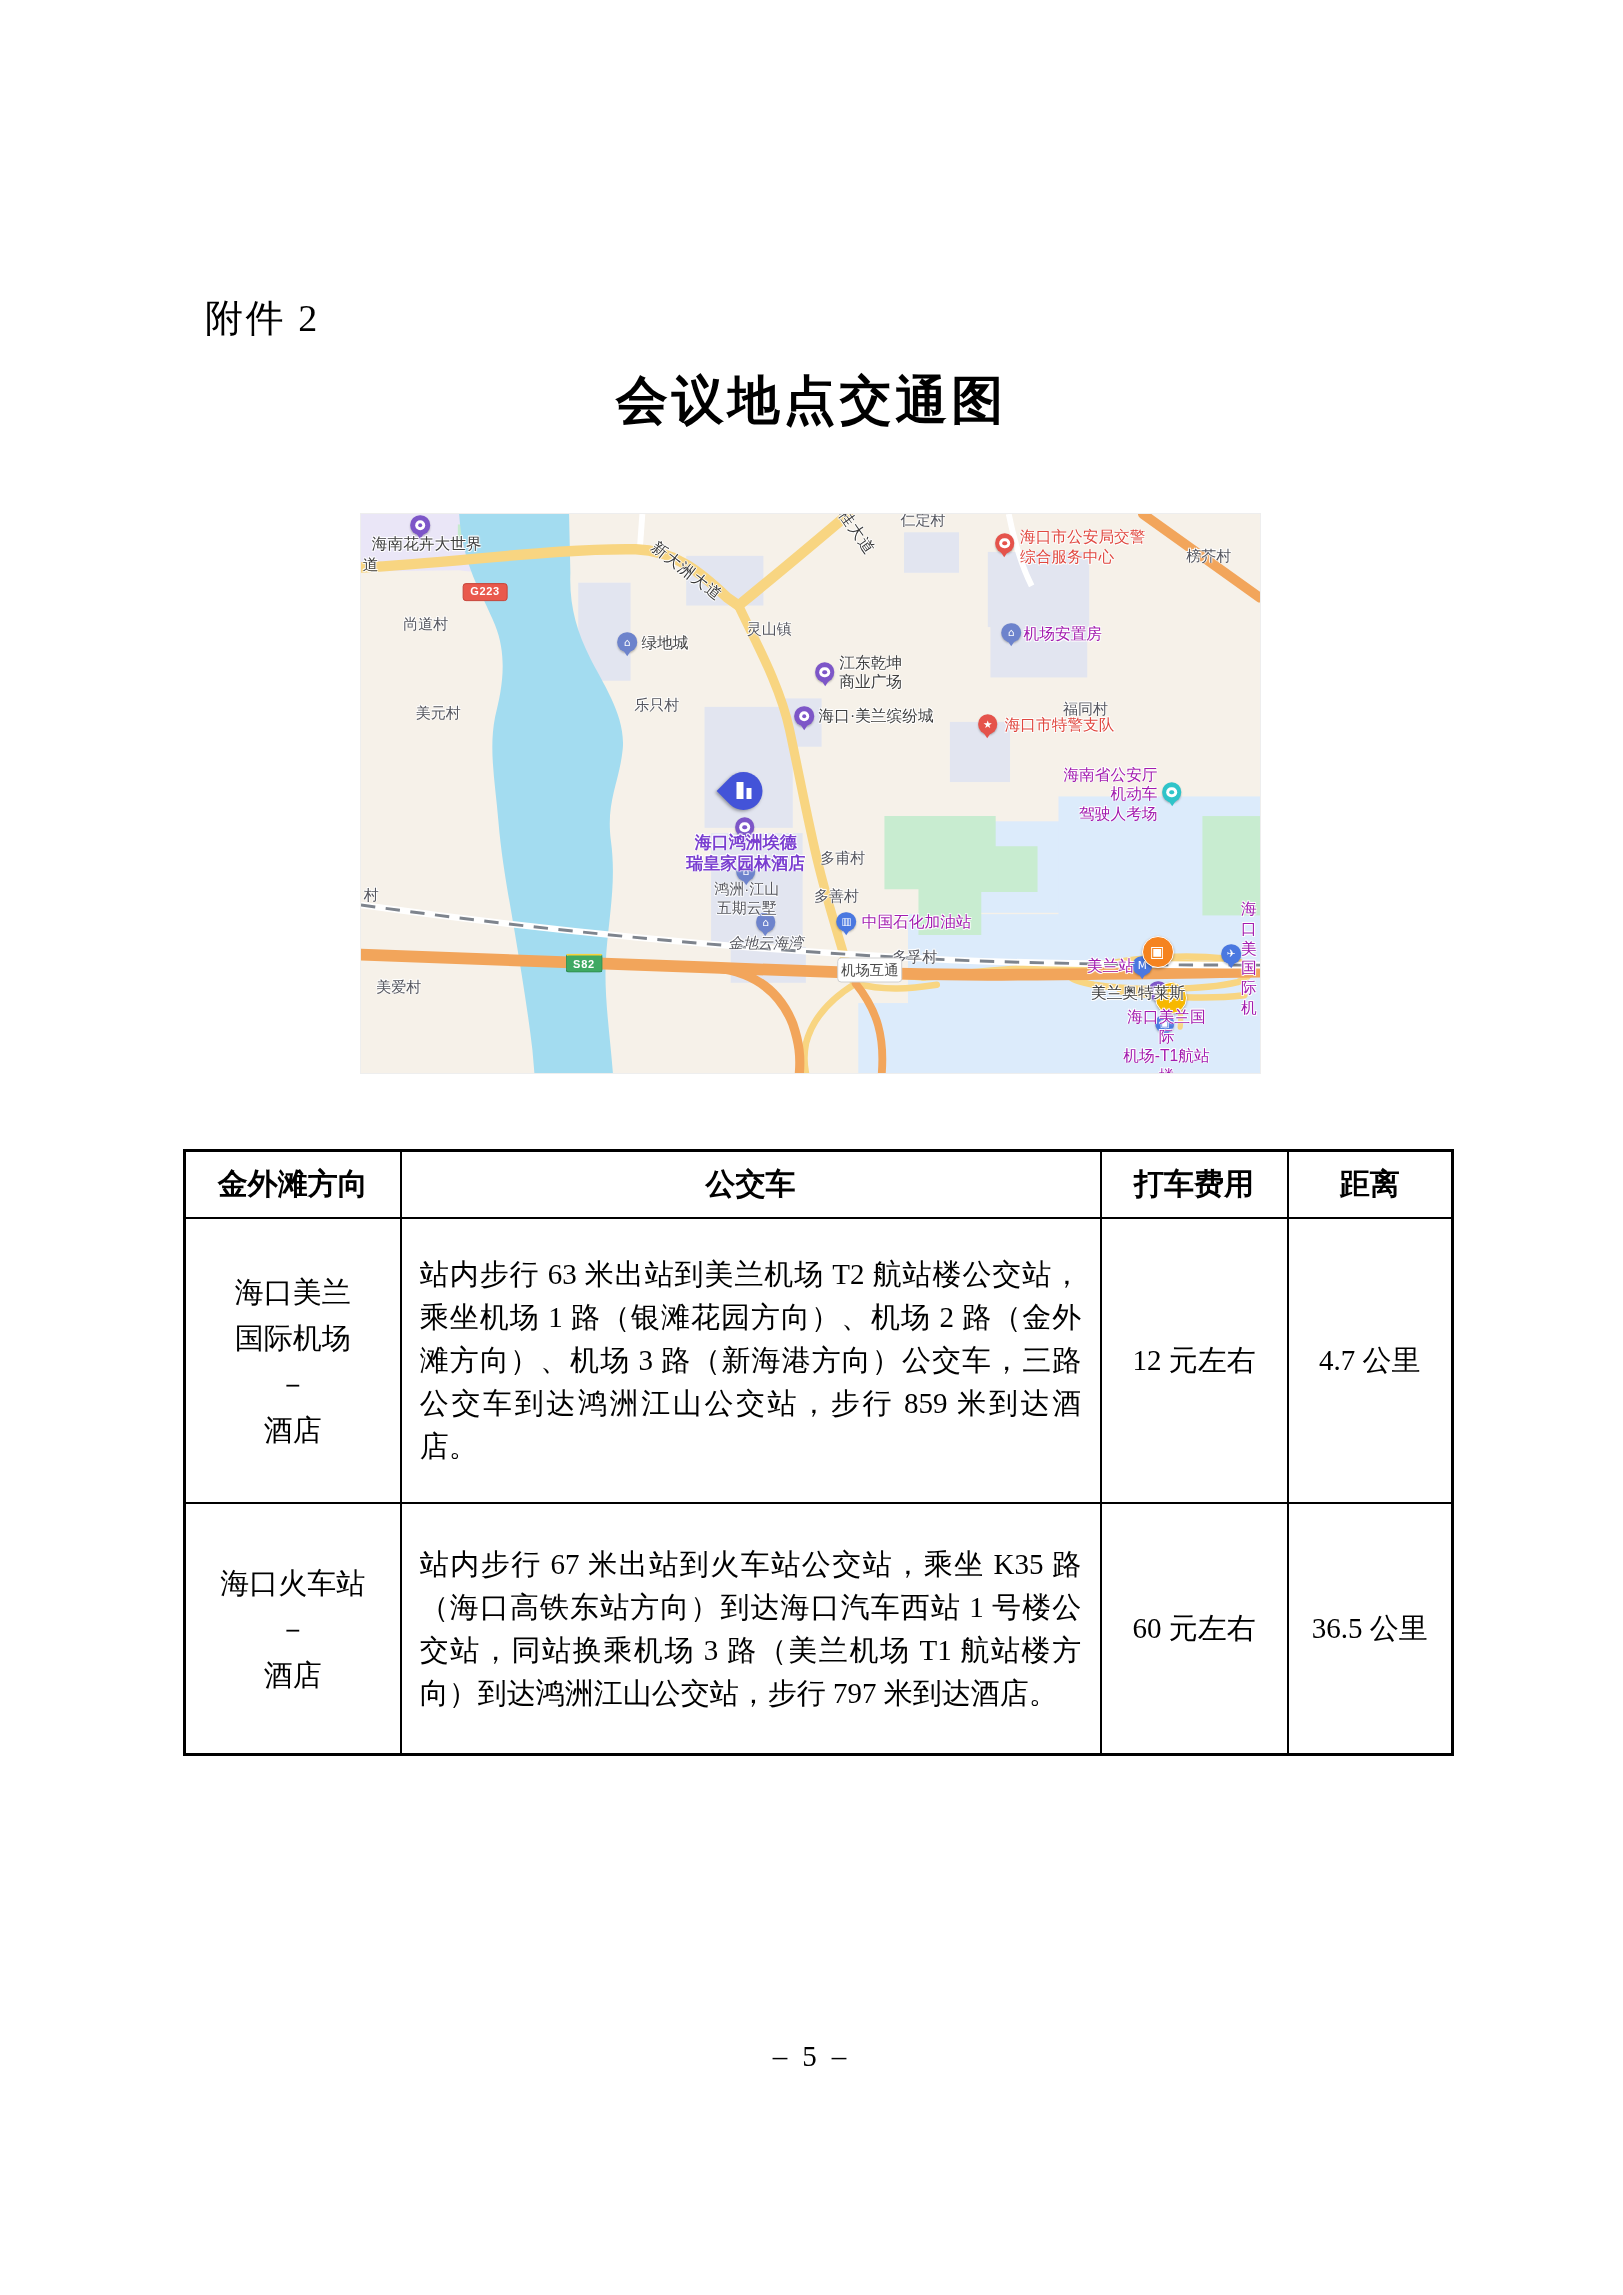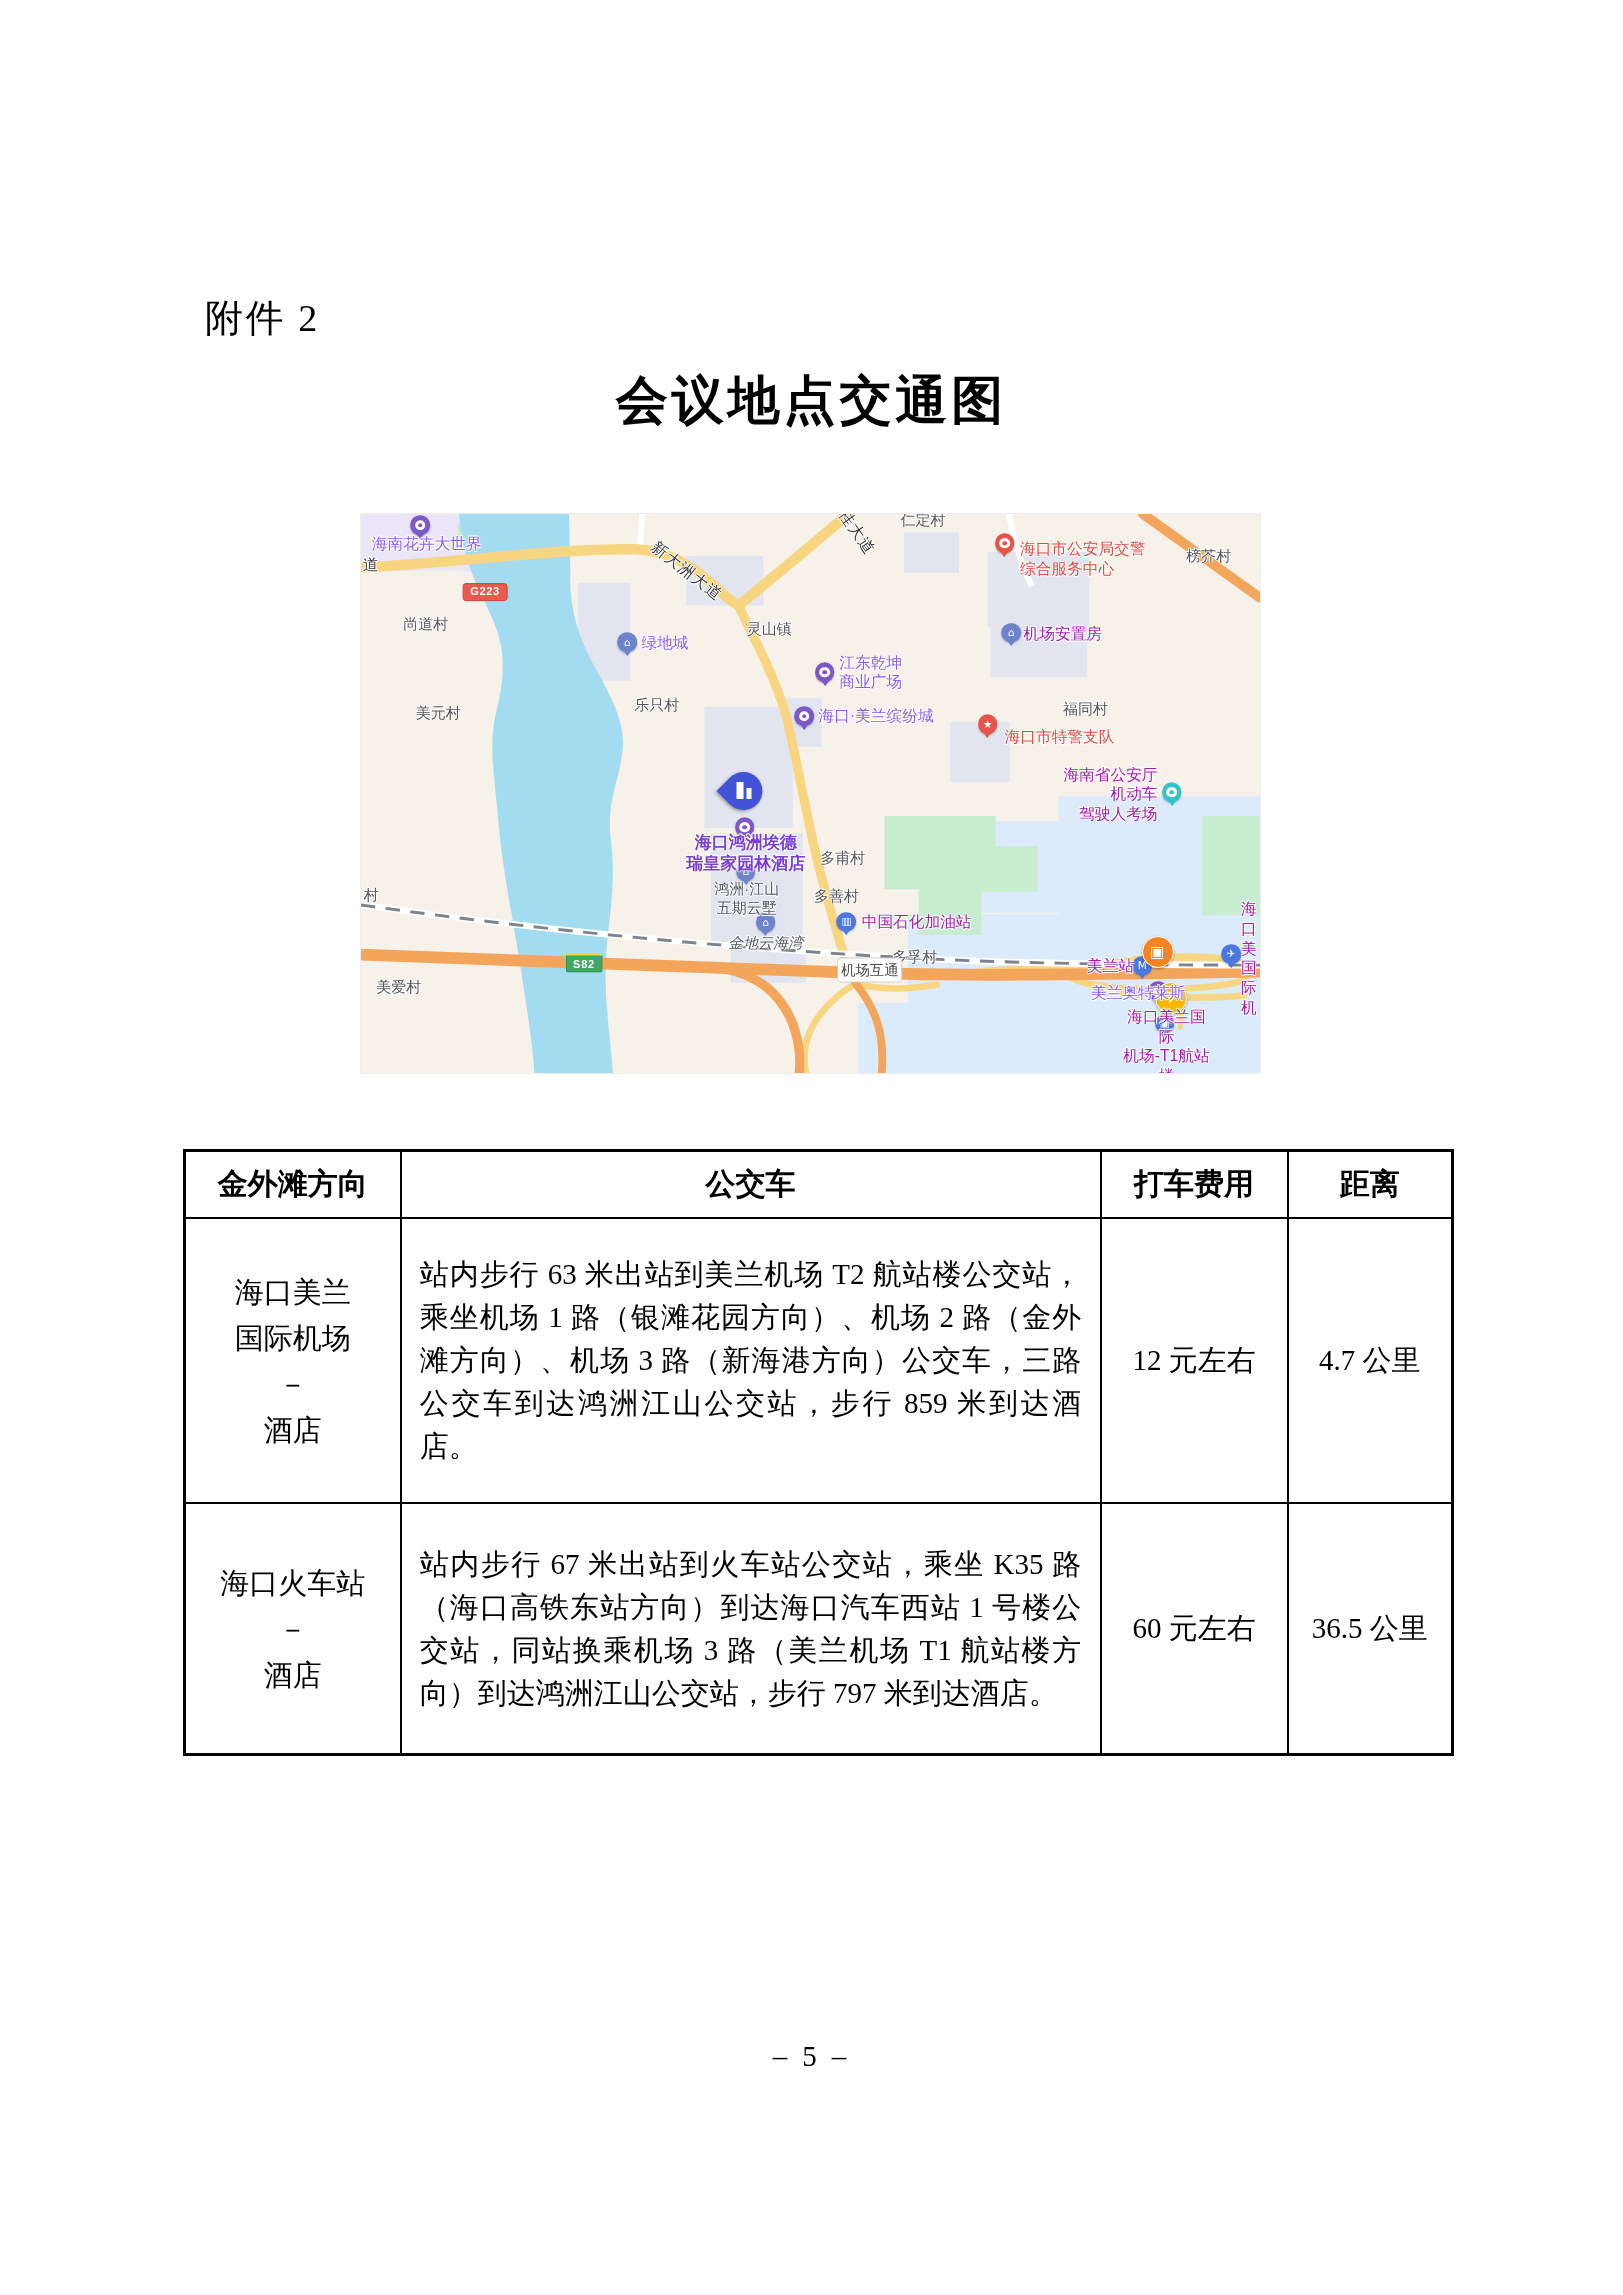--- a/index.html
+++ b/index.html
@@ -28,23 +28,23 @@
   }
   .map svg{position:absolute;left:0;top:0;width:100%;height:100%;}
   #map-labels{position:absolute;left:0;top:0;width:100%;height:100%;}
   .ml{
     position:absolute;white-space:pre-line;text-align:center;font-size:15px;
     line-height:1.25;color:#55565e;
     text-shadow:-0.7px -0.7px 0 #fff,0.7px -0.7px 0 #fff,-0.7px 0.7px 0 #fff,0.7px 0.7px 0 #fff,0 0 2.6px #fff;
   }
   .ml.village{color:#55565e;}
   .ml.road{color:#3a3a3a;font-size:15.7px;letter-spacing:1.3px;}
-  .ml.purple{color:#8b5cf6;font-size:15.7px;}
+  .ml.purple{color:#404040;font-size:15.7px;}
   .ml.blue{color:#a21caf;font-size:15.7px;}
-  .ml.red{color:#e0473f;font-size:15.7px;margin-top:12px;}
+  .ml.red{color:#e0473f;font-size:15.7px;}
   .ml.hotel{color:#7a3fd0;font-size:17px;font-weight:bold;}
   .pin{
     position:absolute;width:19.6px;height:19.6px;border-radius:50%;
     transform:translate(-50%,-50%);box-shadow:0 1.3px 2px rgba(0,0,0,.25);
     display:flex;align-items:center;justify-content:center;
   }
   .pin::after{
     content:'';position:absolute;left:50%;top:17.7px;transform:translateX(-50%);
     border:4.6px solid transparent;border-top-width:6.5px;border-bottom:none;
   }

